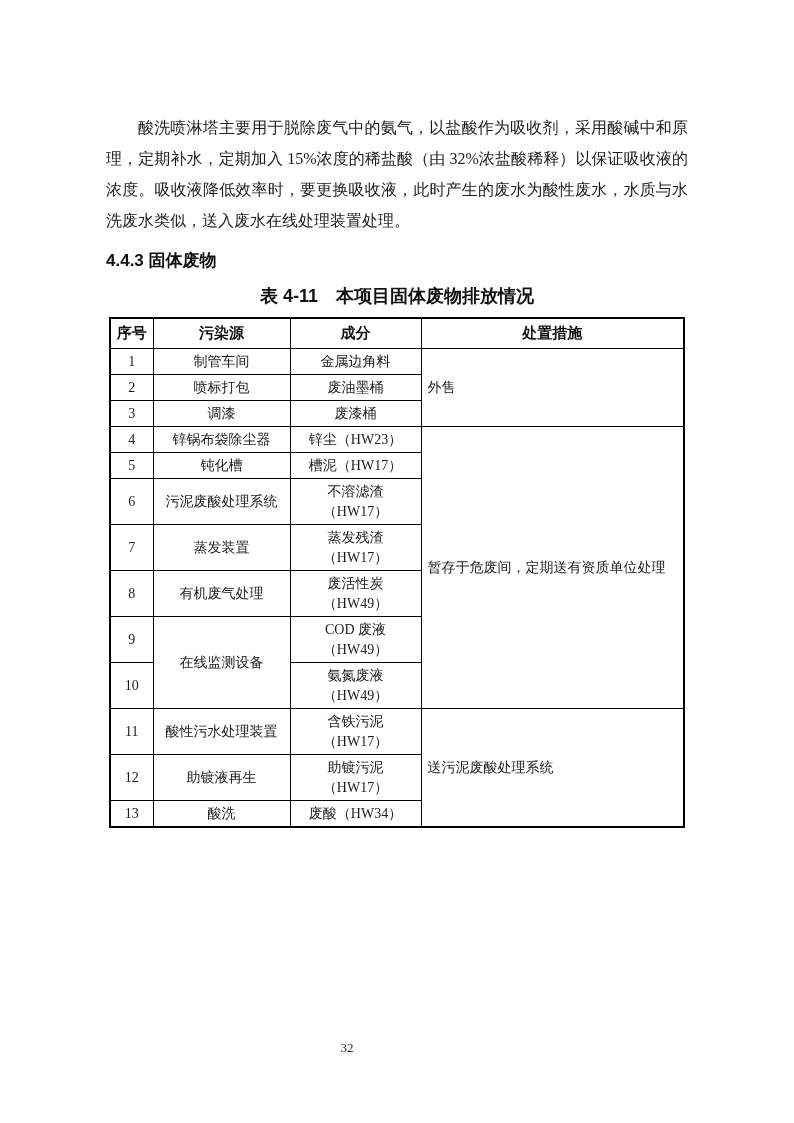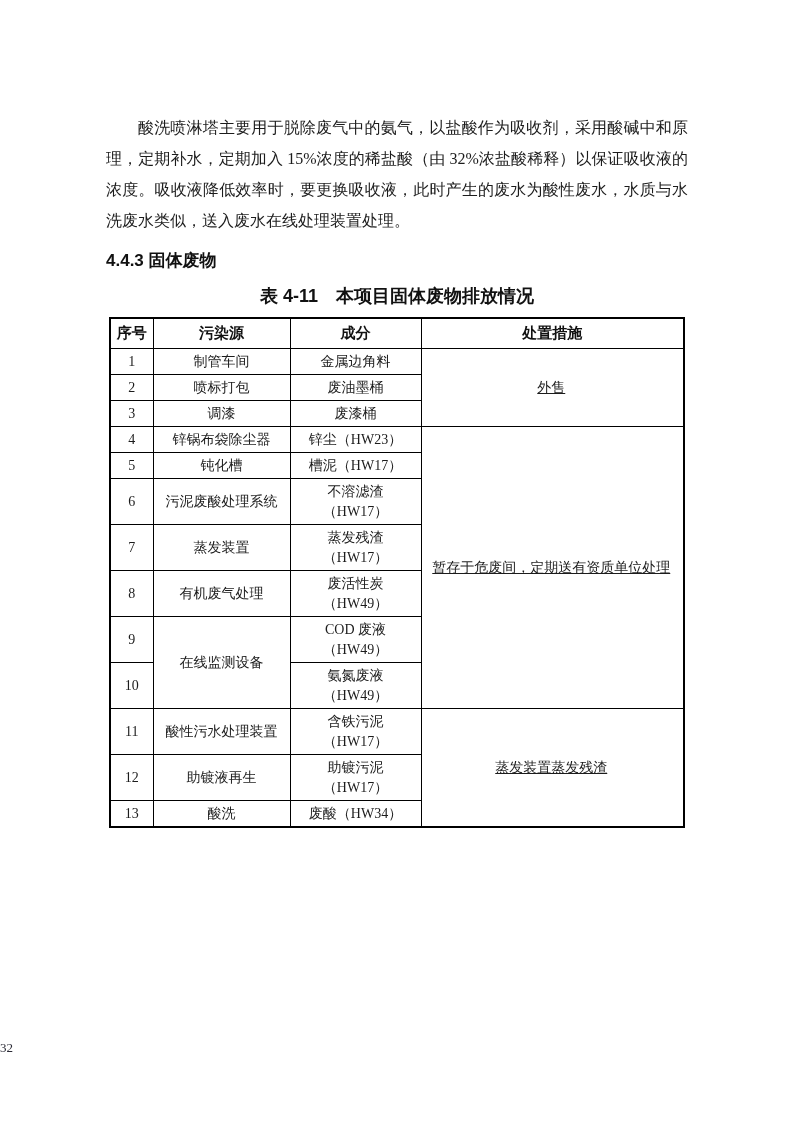--- a/index.html
+++ b/index.html
@@ -60,32 +60,33 @@
   }
   .waste-table td {
     font-size: 14px;
     line-height: 20px;
     padding: 2.5px 2px;
     text-align: center;
     vertical-align: middle;
     white-space: pre-line;
   }
   .waste-table td.disposal {
-    text-align: center;
-    padding-left: 0;
+    text-align: left;
+    padding-left: 6px;
     white-space: normal;
-    text-decoration: underline;
   }
   .page-number {
     position: absolute;
     top: 1040px;
     left: 0;
     width: 628px;
+    text-align: center;
     font-size: 13px;
     color: #2a2a35;
+    padding-left: 33px;
   }
 </style>
 </head>
 <body style="color: rgb(28, 28, 28); background: rgb(255, 255, 255);">
 
 <div class="content">
   <p class="body-text">酸洗喷淋塔主要用于脱除废气中的氨气，以盐酸作为吸收剂，采用酸碱中和原理，定期补水，定期加入 15%浓度的稀盐酸（由 32%浓盐酸稀释）以保证吸收液的浓度。吸收液降低效率时，要更换吸收液，此时产生的废水为酸性废水，水质与水洗废水类似，送入废水在线处理装置处理。</p>
 
   <h3 class="section-heading">4.4.3 固体废物</h3>
 
@@ -162,21 +163,21 @@
         <tr>
           <td>10</td>
           <td>氨氮废液
 （HW49）</td>
         </tr>
         <tr>
           <td>11</td>
           <td>酸性污水处理装置</td>
           <td>含铁污泥
 （HW17）</td>
-          <td rowspan="3" class="disposal">蒸发装置蒸发残渣</td>
+          <td rowspan="3" class="disposal">送污泥废酸处理系统</td>
         </tr>
         <tr>
           <td>12</td>
           <td>助镀液再生</td>
           <td>助镀污泥
 （HW17）</td>
         </tr>
         <tr>
           <td>13</td>
           <td>酸洗</td>

